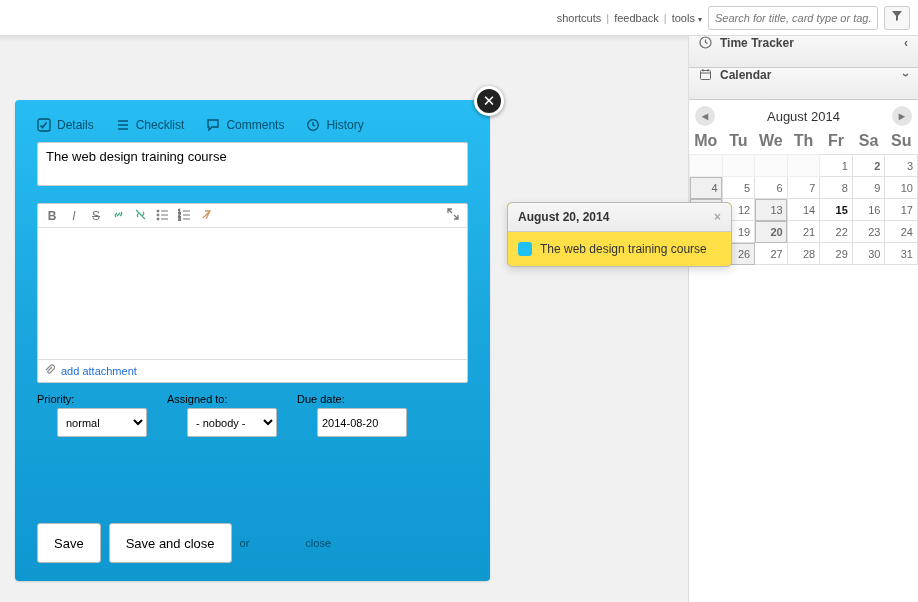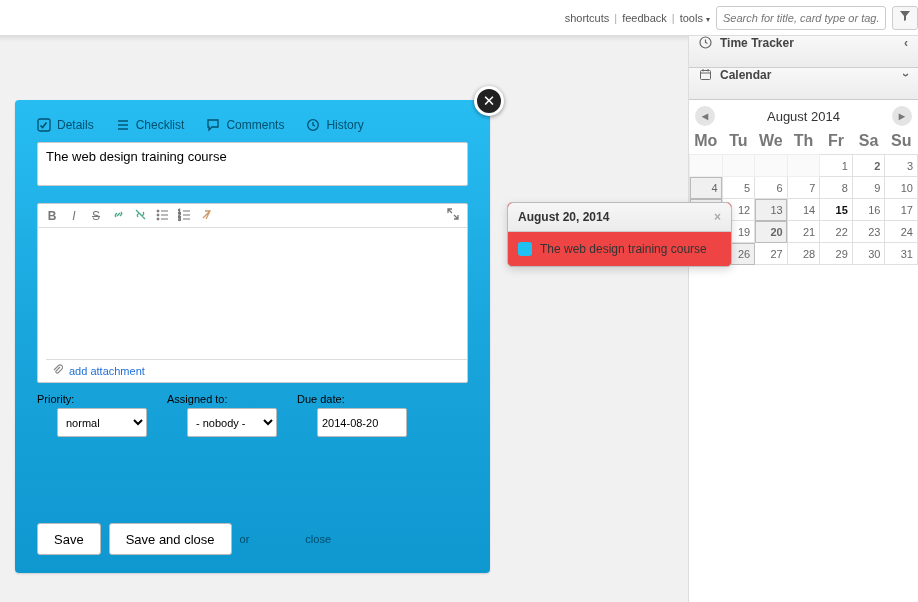--- a/index.html
+++ b/index.html
@@ -16,21 +16,21 @@
   }
 
   
   .topbar {
     height: 36px;
     background: #fff;
     border-bottom: 1px solid #ddd;
     display: flex;
     align-items: center;
     justify-content: flex-end;
-    padding: 0 0;
+    padding: 0 8px;
     gap: 6px;
   }
   .top-links { color:#555; font-size:11px; display:flex; align-items:center; gap:5px; }
   .top-links span.sep { color:#aaa; }
   .top-links a { color:#555; text-decoration:none; cursor:pointer; }
   .search-input {
     width: 170px; height: 24px; border:1px solid #ccc; border-radius:3px;
     padding: 0 6px; font-size: 11px; color:#999; font-style:italic;
   }
   .filter-btn {
@@ -97,41 +97,41 @@
   }
   .editor-box { margin-top:14px; border:1px solid #ccc; border-radius:2px; background:#fff;}
   .toolbar {
     height:24px; border-bottom:1px solid #ddd; display:flex; align-items:center;
     padding:0 6px; gap:6px; color:#777;
   }
   .toolbar .tbtn { width:16px; text-align:center; cursor:pointer; font-size:12px;}
   .toolbar .expand{margin-left:auto; cursor:pointer;}
   .editor-area { width:100%; height:128px; border:none; resize:none; padding:6px; font-family:inherit; outline:none;}
   .attach-row {
-    border-top:1px solid #ddd; padding:4px 6px; display:flex; align-items:center; gap:6px;margin-left:8px;
+    border-top:1px solid #ddd; padding:4px 6px; display:flex; align-items:center; gap:6px;
   }
   .attach-row a { color:#1e6fd6; text-decoration:none; font-size:11px; cursor:pointer;}
   .fields { display:flex; gap:20px; margin-top:10px; }
   .field label { display:block; font-size:11px; color:#000; margin-bottom:3px;}
   .field select, .field input[type=text]{
     height:29px; border:1px solid #bbb; border-radius:2px; background:#fff;
     font-size:11px; padding:0 4px;margin-left:20px;
   }
   .btnrow { margin-top:86px; display:flex; align-items:center; gap:8px;}
   .btn {
-    background:#fff; border:1px solid #bbb; border-radius:3px; height:32px;
+    background:#fff; border:1px solid #bbb; border-radius:3px; height:40px;
     padding:0 16px; font-size:13px; cursor:pointer;
   }
   .btnrow .or { color:#024d6b; font-size:11px;}
   .btnrow .closelink { color:#024d6b; font-size:11px; text-decoration:none; cursor:pointer;margin-left:48px;}
 
   
   .popover {
     position:absolute; left:507px; top:202px; width:225px;
-    background:#ef4444; border:1px solid #bbb; border-radius:5px;
+    background:#fde047; border:1px solid #bbb; border-radius:5px;
     box-shadow:0 3px 8px rgba(0,0,0,.15);
   }
   .pop-head {
     background:linear-gradient(#f6f6f6,#ececec); border-bottom:1px solid #ccc;
     border-radius:5px 5px 0 0; padding:7px 10px; font-weight:bold; color:#333;
     display:flex; align-items:center;
   }
   .pop-head .x { margin-left:auto; color:#aaa; cursor:pointer;}
   .pop-body { padding:10px; display:flex; align-items:center; gap:8px; font-size:12px; color:#333;}
   .dot { width:14px; height:14px; border-radius:3px; background:#1fc1f2;}

